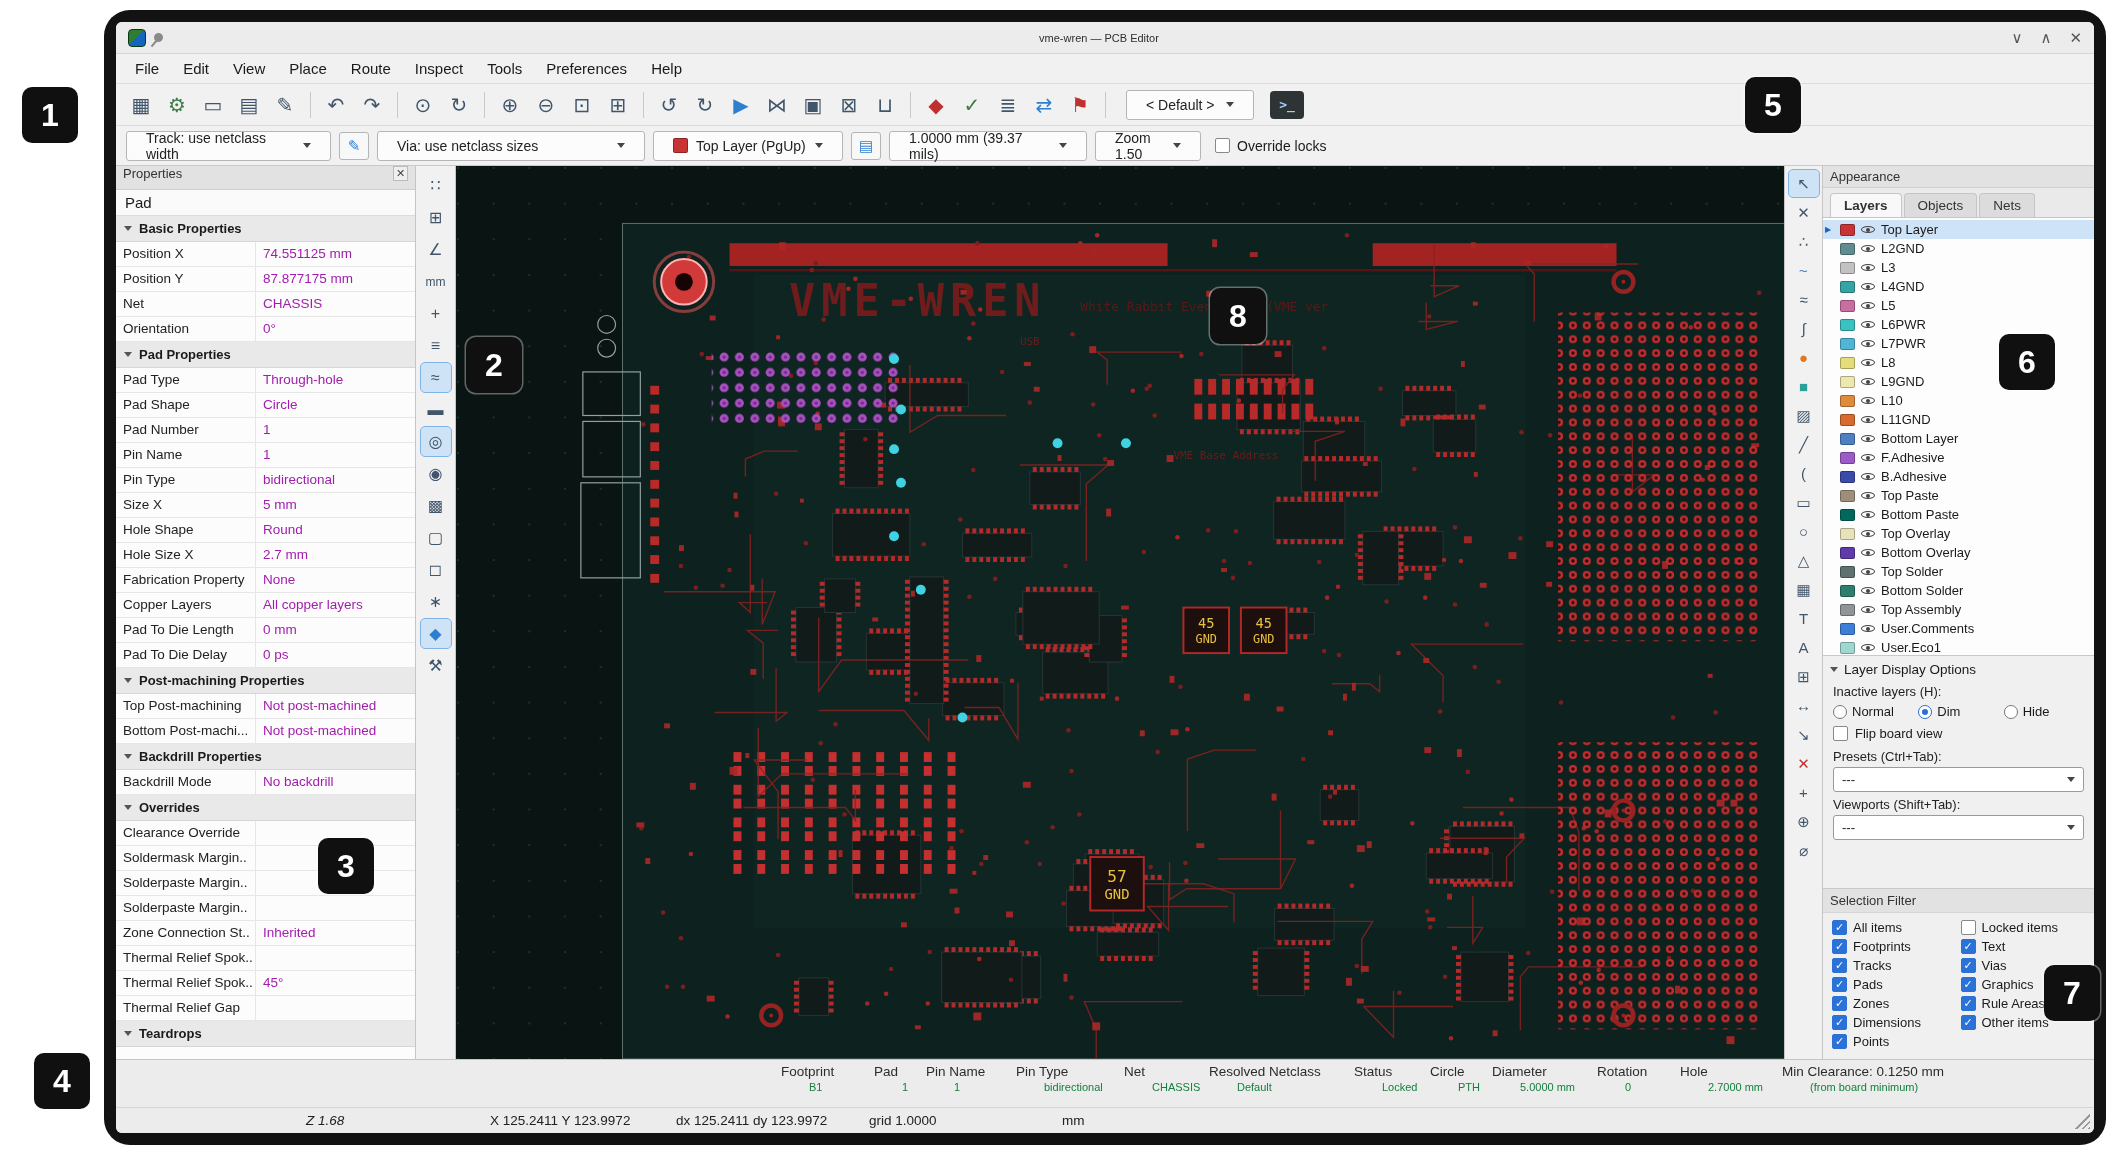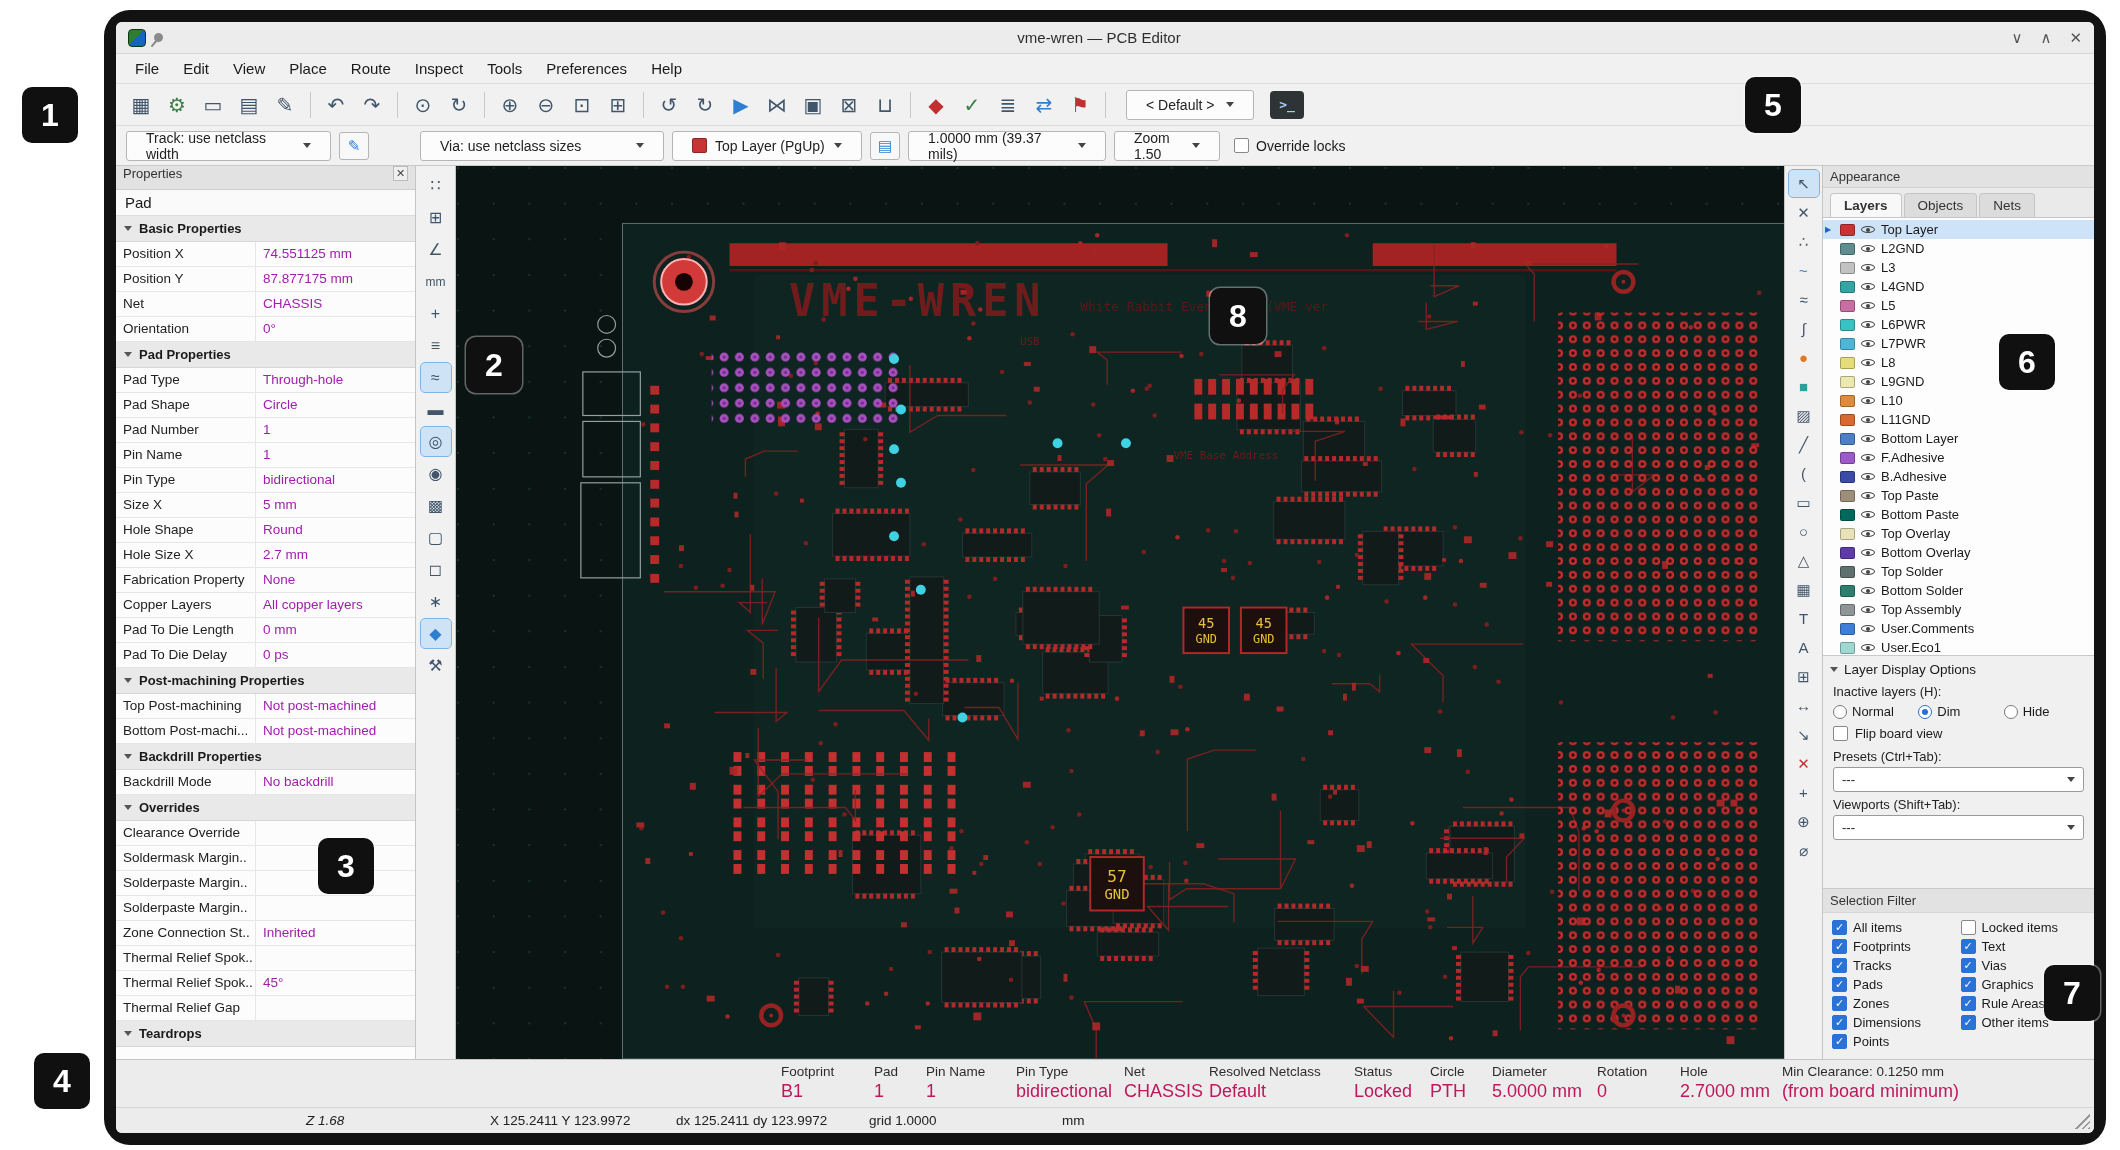--- a/index.html
+++ b/index.html
@@ -13,21 +13,21 @@
     overflow:hidden; display:flex; flex-direction:column; color:#1a1a1a; font-size:15px; }
 
   
   .titlebar { height:32px; flex:none; display:flex; align-items:center; padding:0 12px;
     background:#ececec; border-bottom:1px solid #d6d6d6; position:relative; }
   .tb-left { display:flex; align-items:center; gap:8px; }
   .appicon { width:18px; height:18px; border-radius:4px;
     background:linear-gradient(135deg,#2e7d32 0 45%,#1565c0 45% 100%); border:1px solid #0a3a12; }
   .pinicon { width:9px; height:9px; border-radius:50%; background:#8a8a8a; position:relative; transform:rotate(40deg); }
   .pinicon::after { content:''; position:absolute; left:3.5px; top:8px; width:2px; height:8px; background:#8a8a8a; }
-  .title { position:absolute; left:0; right:12px; text-align:center; font-size:15px; color:#2e2e2e; pointer-events:none; }
+  .title { position:absolute; left:0; right:12px; text-align:center; font-size:11px; color:#2e2e2e; pointer-events:none; }
   .tb-right { margin-left:auto; display:flex; gap:18px; color:#555; font-size:15px; z-index:2; }
   .winctl { cursor:default; }
 
   
   .menubar { height:30px; flex:none; display:flex; align-items:center; gap:2px; padding-left:8px;
     background:#f1f1f1; border-bottom:1px solid #dddddd; }
   .menu-item { padding:3px 11px; font-size:15px; border-radius:3px; }
 
   
   .toolbar1 { height:42px; flex:none; display:flex; align-items:center; padding:0 8px;
@@ -40,21 +40,21 @@
     display:flex; align-items:center; gap:8px; padding:0 19px; font-size:14px; color:#222; }
   .combo .arrow { margin-left:auto; width:0; height:0; border:4px solid transparent;
     border-top:5px solid #444; transform:translateY(2px); }
   .style-combo { width:128px; margin-left:8px; }
   .console-btn { width:34px; height:28px; background:#2e3436; color:#9fd0ff; border-radius:4px;
     display:flex; align-items:center; justify-content:center; font-family:"DejaVu Sans Mono",monospace;
     font-size:13px; font-weight:bold; margin-left:10px; }
 
   .toolbar2 { height:40px; flex:none; display:flex; align-items:center; padding:0 10px;
     background:#f1f1f1; border-bottom:1px solid #c9c9c9; gap:8px; }
-  .w-track { width:205px; } .w-via { width:244px;margin-left:43px; } .w-layer { width:190px; }
+  .w-track { width:205px; } .w-via { width:268px; } .w-layer { width:190px; }
   .w-grid { width:198px; } .w-zoom { width:106px; }
   .minibtn { width:30px; height:28px; border:1px solid #b5b5b5; background:#f8f8f8; border-radius:3px;
     display:flex; align-items:center; justify-content:center; font-size:15px; color:#2f7fd0; }
   .swatch-sm { width:15px; height:15px; border-radius:2px; border:1px solid rgba(0,0,0,.3); flex:none; }
   .chk-row { display:flex; align-items:center; gap:7px; margin-left:6px; font-size:14px; }
 
   .checkbox { width:15px; height:15px; border:1px solid #888; border-radius:2px; background:#fff;
     display:flex; align-items:center; justify-content:center; font-size:11px; color:#fff; flex:none; }
   .checkbox.checked { background:#2a72d8; border-color:#2a72d8; }
   .checkbox.checked::after { content:'✓'; }
@@ -135,21 +135,21 @@
   .sf-section { margin-top:auto; border-top:1px solid #c9c9c9; flex:none; }
   .sf-header { background:#e2e2e2; padding:4px 7px; font-size:13px; color:#333; border-bottom:1px solid #d6d6d6; }
   .sf-grid { display:grid; grid-template-columns:1fr 1fr; gap:4px 4px; padding:7px 9px 10px; }
   .sf-item { display:flex; align-items:center; gap:6px; font-size:13px; white-space:nowrap; }
 
   
   .status-table { height:48px; flex:none; background:#ececec; border-top:1px solid #c5c5c5;
     display:flex; padding:4px 12px 2px; overflow:hidden;justify-content:flex-end; }
   .st-col { flex:none; padding-right:6px; overflow:hidden; }
   .st-h { font-size:13.5px; color:#2c2c2c; white-space:nowrap; }
-  .st-v { font-size:18px; color:#be185d; white-space:nowrap; margin-top:2px; }
+  .st-v { font-size:11px; color:#15803d; white-space:nowrap; margin-top:2px;margin-left:28px; }
 
   .status-bar { height:26px; flex:none; background:#ececec; border-top:1px solid #d5d5d5;
     position:relative; font-size:13.5px; color:#222; }
   .sb-item { position:absolute; top:5px; white-space:nowrap; }
   .sb-z { left:190px;font-style:italic; } .sb-xy { left:374px; } .sb-dxy { left:560px; }
   .sb-grid { left:753px; } .sb-units { left:946px; }
   .grip { position:absolute; right:4px; bottom:4px; width:16px; height:16px;
     background:repeating-linear-gradient(135deg,transparent 0 3px,#9a9a9a 3px 4.5px);
     clip-path:polygon(100% 0,100% 100%,0 100%); }
 

